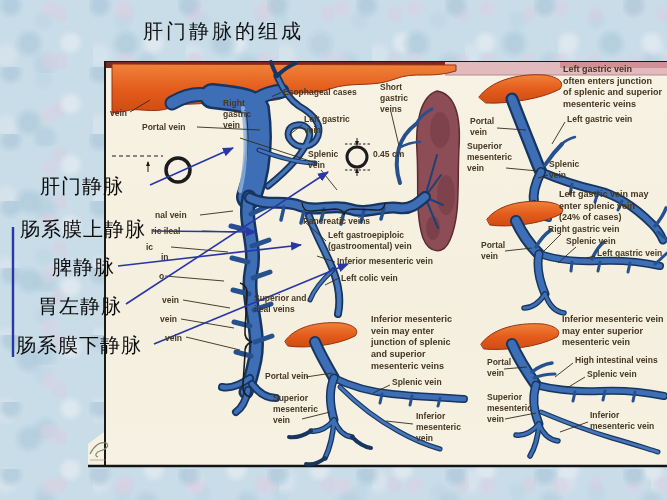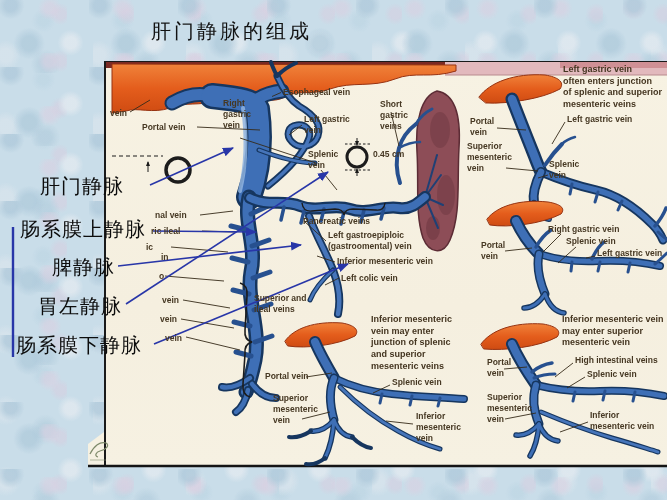--- a/index.html
+++ b/index.html
@@ -13,21 +13,21 @@
       radial-gradient(circle at 85% 70%, rgba(223,232,239,.9) 0 6px, rgba(223,232,239,0) 13px),
       radial-gradient(circle at 45% 88%, rgba(183,208,223,.8) 0 6px, rgba(183,208,223,0) 15px),
       radial-gradient(circle at 90% 30%, rgba(214,206,224,.55) 0 5px, rgba(214,206,224,0) 11px),
       radial-gradient(circle at 6% 78%, rgba(214,227,236,.9) 0 7px, rgba(214,227,236,0) 15px),
       radial-gradient(circle at 55% 35%, rgba(190,214,228,.7) 0 5px, rgba(190,214,228,0) 12px);
     background-size:89px 67px,73px 53px,97px 79px,83px 61px,101px 73px,67px 47px,93px 71px,79px 59px;}
   #panel{position:absolute;left:104px;top:61px;width:563px;height:404px;
     background:linear-gradient(180deg,#f7f2e3 0%,#f5efdf 60%,#f6f1e2 100%);
     border-left:2px solid #1a1a1a;border-top:2px solid #1a1a1a;}
   svg.art{position:absolute;left:0;top:0;width:667px;height:500px;}
-  .title{position:absolute;left:151px;top:19px;font:400 20px/1.2 "DejaVu Serif","Liberation Serif",serif;
+  .title{position:absolute;left:143px;top:19px;font:400 20px/1.2 "DejaVu Serif","Liberation Serif",serif;
     color:#121212;letter-spacing:3px;}
   .zh{position:absolute;font:400 20px/1.1 "DejaVu Serif","Liberation Serif",serif;color:#0c0c0c;
     letter-spacing:1px;white-space:pre;text-align:right;}
   .lbl{position:absolute;font:700 8.5px/1.3 "Liberation Sans",sans-serif;color:#463823;white-space:pre-line;}
   .frag{position:absolute;font:700 8.5px/1.2 "Liberation Sans",sans-serif;color:#463823;white-space:pre;}
   .note{position:absolute;font:700 9px/1.3 "Liberation Sans",sans-serif;color:#443520;white-space:pre-line;}
   .cap{position:absolute;font:700 12.5px/1.2 "Liberation Sans",sans-serif;color:#241d10;letter-spacing:.3px;}
 </style>
 </head>
 <body>
@@ -345,24 +345,24 @@
   <div class="zh" style="left:40px;top:175px">肝门静脉</div>
   <div class="zh" style="left:20px;top:218px">肠系膜上静脉</div>
   <div class="zh" style="left:38px;top:295px">胃左静脉</div>
   <div class="zh" style="left:52px;top:256px">脾静脉</div>
   <div class="zh" style="left:16px;top:334px">肠系膜下静脉</div>
 
   <div class="lbl" style="left:142px;top:122px">Portal vein</div>
   <div class="lbl" style="left:223px;top:98px">Right
 gastric
 vein</div>
-  <div class="lbl" style="left:283px;top:87px">Esophageal vein</div>
+  <div class="lbl" style="left:283px;top:87px">Esophageal cases</div>
   <div class="lbl" style="left:304px;top:114px">Left gastric
 vein</div>
-  <div class="lbl" style="left:380px;top:99px">Short
+  <div class="lbl" style="left:380px;top:82px">Short
 gastric
 veins</div>
   <div class="lbl" style="left:308px;top:149px">Splenic
 vein</div>
   <div class="lbl" style="left:373px;top:149px">0.45 cm</div>
   <div class="lbl" style="left:303px;top:216px">Pancreatic veins</div>
   <div class="lbl" style="left:328px;top:230px">Left gastroepiploic
 (gastroomental) vein</div>
   <div class="lbl" style="left:337px;top:256px">Inferior mesenteric vein</div>
   <div class="lbl" style="left:341px;top:273px">Left colic vein</div>
@@ -385,20 +385,23 @@
 mesenteric veins</div>
   <div class="lbl" style="left:470px;top:116px">Portal
 vein</div>
   <div class="lbl" style="left:567px;top:114px">Left gastric vein</div>
   <div class="lbl" style="left:467px;top:141px">Superior
 mesenteric
 vein</div>
   <div class="lbl" style="left:549px;top:159px">Splenic
 vein</div>
 
+  <div class="note" style="left:559px;top:189px;width:104px">Left gastric vein may
+enter splenic vein
+(24% of cases)</div>
   <div class="lbl" style="left:548px;top:224px">Right gastric vein</div>
   <div class="lbl" style="left:566px;top:236px">Splenic vein</div>
   <div class="lbl" style="left:481px;top:240px">Portal
 vein</div>
   <div class="lbl" style="left:597px;top:248px">Left gastric vein</div>
 
   <div class="note" style="left:562px;top:314px;width:106px">Inferior mesenteric vein
 may enter superior
 mesenteric vein</div>
   <div class="lbl" style="left:487px;top:357px">Portal

